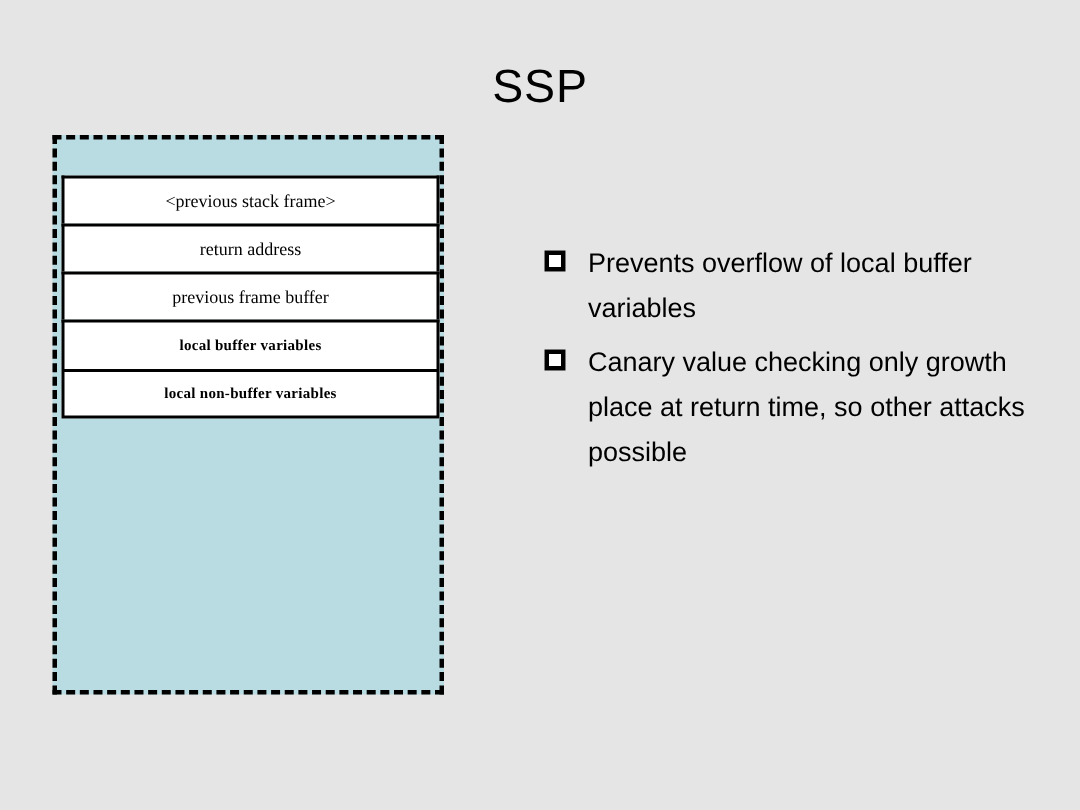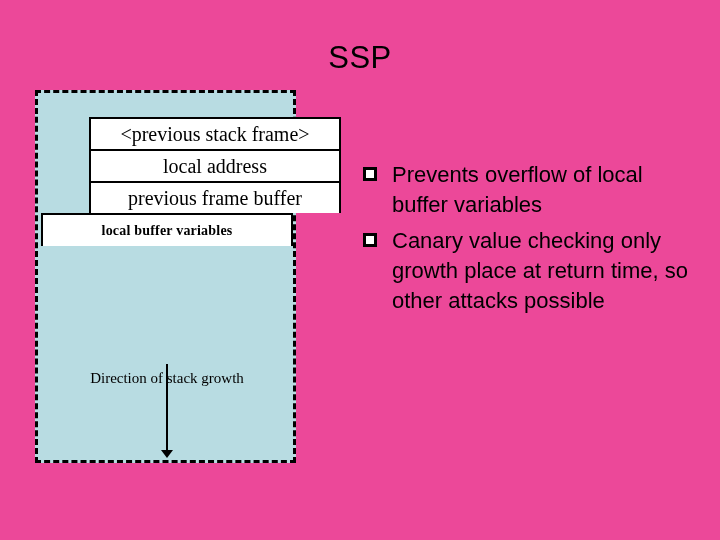--- a/index.html
+++ b/index.html
@@ -14,21 +14,21 @@
     overflow: hidden;
     position: relative;
   }
 
   #slide {
     position: absolute;
     left: 0;
     top: 0;
     width: 720px;
     height: 540px;
-    background: #ec4899;
+    background: #e5e5e5;
   }
 
   
   #slide-title {
     position: absolute;
     left: 230px;
     top: 40px;
     width: 260px;
     text-align: center;
     font-family: "Liberation Sans", sans-serif;
@@ -71,32 +71,31 @@
     display: flex;
     align-items: center;
     justify-content: center;
   }
   .stack-row.last {
     border-bottom-width: 2px;
   }
 
   .row-regular {
     height: 32px;
-    font-size: 20px;
+    font-size: 12px;
     font-weight: normal;
-    margin-left: 48px;
   }
   .row-bold {
     height: 33px;
     font-size: 18px;
     font-weight: bold;
   }
   .row-bold-small {
     height: 33px;
-    font-size: 14px;
+    font-size: 10px;
     font-weight: bold;
     letter-spacing: 0.2px;
   }
 
   
   #growth-area {
     position: absolute;
     left: 3px;
     top: 271px;
     width: 252px;
@@ -141,21 +140,21 @@
     left: 362px;
     top: 160px;
     width: 330px;
   }
 
   .bullet-item {
     position: relative;
     margin-bottom: 6px;
     padding-left: 30px;
     font-family: "Liberation Sans", sans-serif;
-    font-size: 22px;
+    font-size: 18px;
     line-height: 30px;
     color: #000000;
   }
 
   .bullet-glyph {
     position: absolute;
     left: 1px;
     top: 7px;
     width: 14px;
     height: 14px;
@@ -175,35 +174,33 @@
 
   <div id="slide-title">SSP</div>
 
   <div id="stack-diagram">
 
     <div class="stack-rows">
       <div class="stack-row row-regular">
         <span>&lt;previous stack frame&gt;</span>
       </div>
       <div class="stack-row row-regular">
-        <span>local address</span>
+        <span>return address</span>
       </div>
       <div class="stack-row row-regular">
         <span>previous frame buffer</span>
       </div>
       <div class="stack-row row-bold-small">
         <span>local buffer variables</span>
       </div>
+      <div class="stack-row row-bold-small last">
+        <span>local non-buffer variables</span>
+      </div>
     </div>
 
-    <div id="growth-area">
-      <div id="growth-arrow"></div>
-      <div id="growth-arrow-head"></div>
-      <div id="growth-label">Direction of stack growth</div>
-    </div>
 
   </div>
 
   <div id="bullet-list">
 
     <div class="bullet-item">
       <span class="bullet-glyph"></span>
       <span class="bullet-text">Prevents overflow of local buffer variables</span>
     </div>
 

